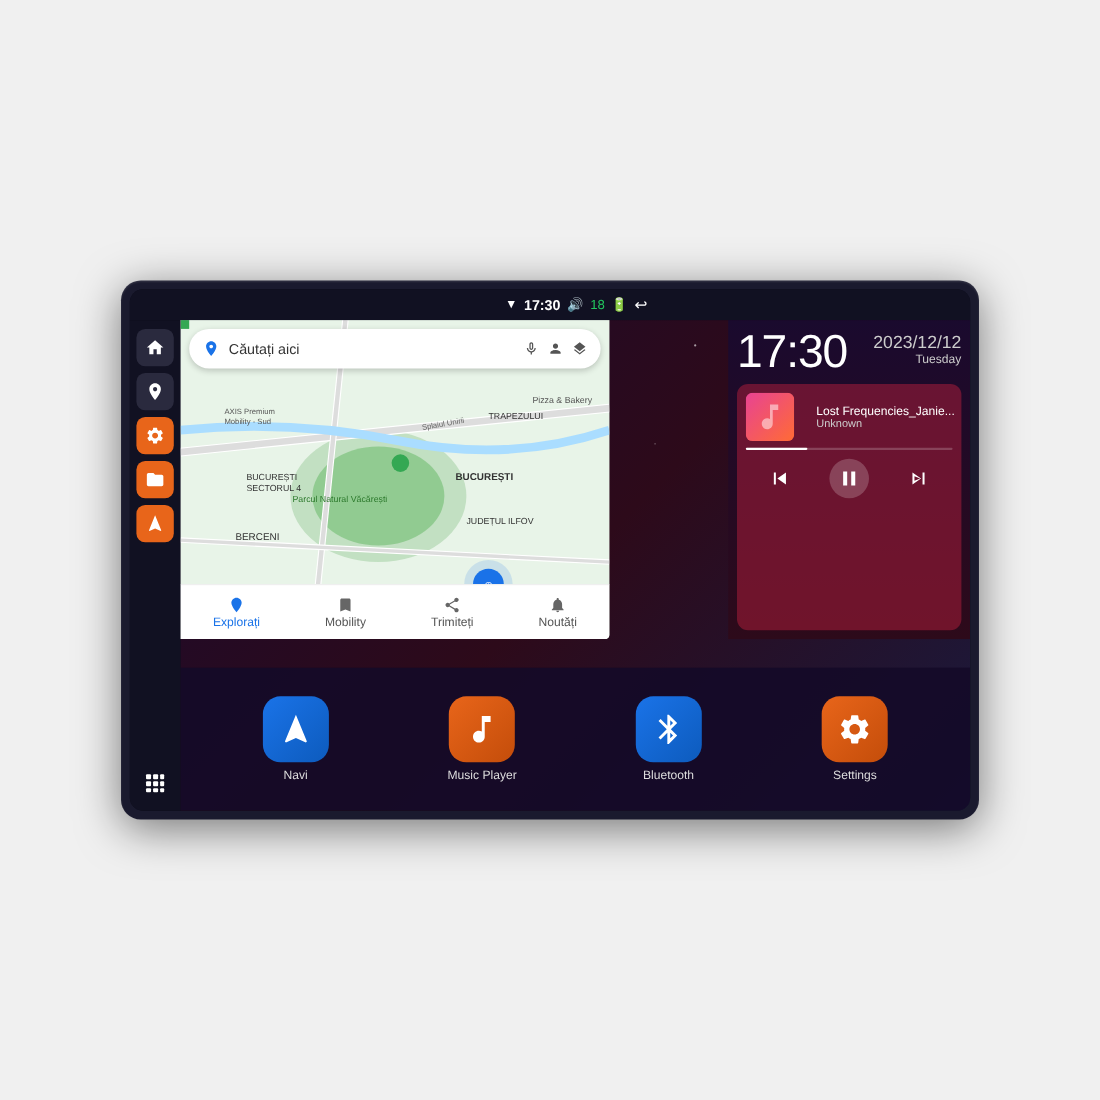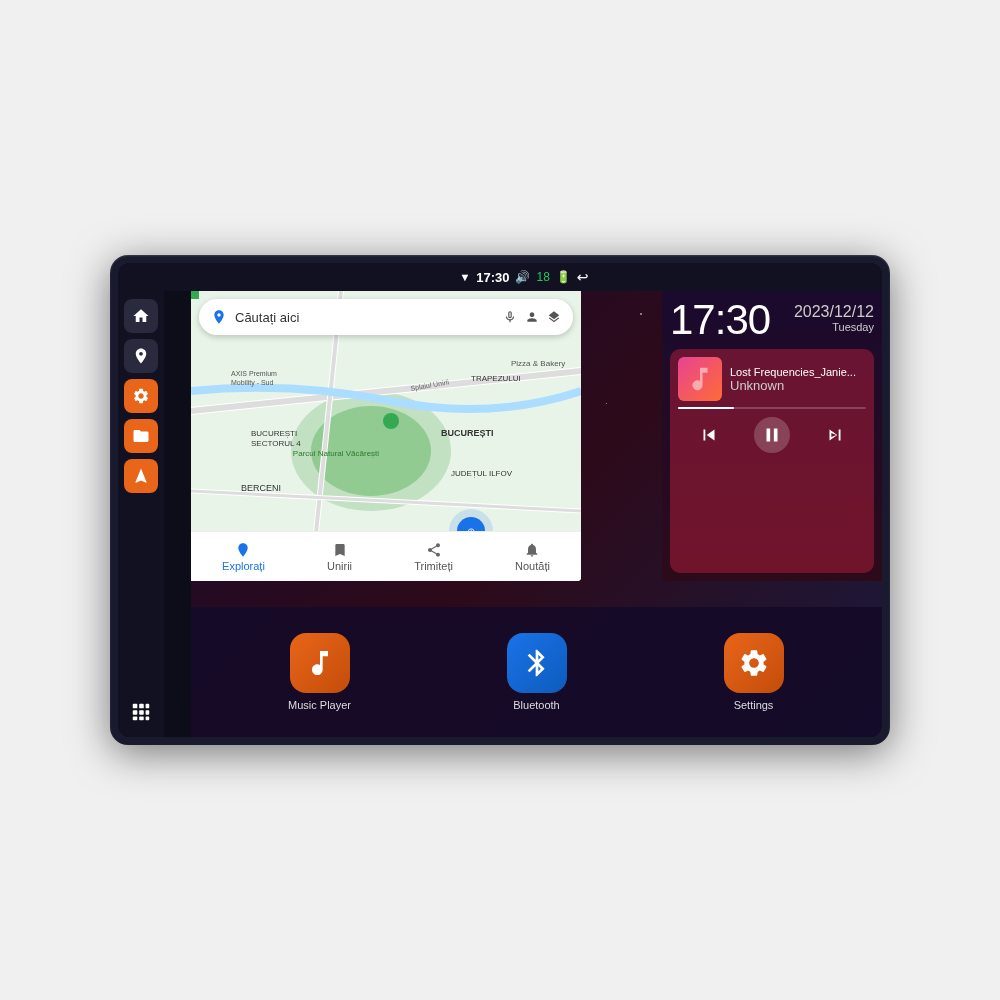--- a/index.html
+++ b/index.html
@@ -115,21 +115,20 @@
       cursor: pointer;
     }
 
     
     .center-content {
       flex: 1;
       display: flex;
       flex-direction: column;
       background: linear-gradient(135deg, #1a0a2e 0%, #2d0a1a 50%, #1a1a3e 100%);
       position: relative;
-      margin-left: 27px;
     }
 
     
     .map-container {
       position: absolute;
       top: 0;
       left: 0;
       width: 390px;
       height: 290px;
       background: #e8f4e8;
@@ -242,21 +241,21 @@
     .music-widget {
       background: rgba(180, 30, 60, 0.5);
       border-radius: 10px;
       padding: 8px;
       flex: 1;
     }
 
     .music-track-info {
       display: flex;
       align-items: center;
-      gap: 8px;
+      gap: 20px;
       margin-bottom: 6px;
     }
 
     .music-album-art {
       width: 44px;
       height: 44px;
       border-radius: 6px;
       background: linear-gradient(135deg, #ff6b6b, #ff4757);
       overflow: hidden;
       flex-shrink: 0;
@@ -278,21 +277,21 @@
       color: #fff;
       font-size: 11px;
       font-weight: 500;
       white-space: nowrap;
       overflow: hidden;
       text-overflow: ellipsis;
     }
 
     .music-artist {
       color: #ccc;
-      font-size: 13px;
+      font-size: 10px;
     }
 
     .music-progress {
       height: 2px;
       background: rgba(255,255,255,0.2);
       border-radius: 1px;
       margin-bottom: 8px;
     }
 
     .music-progress-fill {
@@ -530,21 +529,21 @@
             <div class="map-bottom-item active">
               <svg width="16" height="16" viewBox="0 0 24 24" fill="#1a73e8">
                   <path d="M12 2C8.13 2 5 5.13 5 9c0 5.25 7 13 7 13s7-7.75 7-13c0-3.87-3.13-7-7-7z"></path>
                 </svg>
               <span>Explorați</span>
             </div>
             <div class="map-bottom-item">
               <svg width="16" height="16" viewBox="0 0 24 24" fill="#666">
                   <path d="M17 3H7c-1.1 0-2 .9-2 2v16l7-3 7 3V5c0-1.1-.9-2-2-2z"></path>
                 </svg>
-              <span>Unirii</span>
+              <span>Mobility</span>
             </div>
             <div class="map-bottom-item">
               <svg width="16" height="16" viewBox="0 0 24 24" fill="#666">
                   <path d="M18 16.08c-.76 0-1.44.3-1.96.77L8.91 12.7c.05-.23.09-.46.09-.7s-.04-.47-.09-.7l7.05-4.11c.54.5 1.25.81 2.04.81 1.66 0 3-1.34 3-3s-1.34-3-3-3-3 1.34-3 3c0 .24.04.47.09.7L8.04 9.81C7.5 9.31 6.79 9 6 9c-1.66 0-3 1.34-3 3s1.34 3 3 3c.79 0 1.5-.31 2.04-.81l7.12 4.16c-.05.21-.08.43-.08.65 0 1.61 1.31 2.92 2.92 2.92 1.61 0 2.92-1.31 2.92-2.92s-1.31-2.92-2.92-2.92z"></path>
                 </svg>
               <span>Trimiteți</span>
             </div>
             <div class="map-bottom-item">
               <svg width="16" height="16" viewBox="0 0 24 24" fill="#666">
                   <path d="M12 22c1.1 0 2-.9 2-2h-4c0 1.1.9 2 2 2zm6-6v-5c0-3.07-1.64-5.64-4.5-6.32V4c0-.83-.67-1.5-1.5-1.5s-1.5.67-1.5 1.5v.68C7.63 5.36 6 7.92 6 11v5l-2 2v1h16v-1l-2-2z"></path>
@@ -595,20 +594,28 @@
                 <svg width="22" height="22" viewBox="0 0 24 24" fill="white">
                     <path d="M6 18l8.5-6L6 6v12zm2-8.14 5.64 2.14L8 14.14V9.86zM16 6h2v12h-2z"></path>
                   </svg>
               </div>
             </div>
           </div>
         </div>
 
         <div class="app-dock">
 
+          <div class="app-icon-wrapper">
+            <div class="app-icon navi">
+              <svg viewBox="0 0 24 24" fill="white">
+                  <path d="M12 2L4.5 20.29l.71.71L12 18l6.79 3 .71-.71z"></path>
+                </svg>
+            </div>
+            <span class="app-label">Navi</span>
+          </div>
 
           <div class="app-icon-wrapper">
             <div class="app-icon music">
               <svg viewBox="0 0 24 24" fill="white">
                   <path d="M12 3v10.55c-.59-.34-1.27-.55-2-.55-2.21 0-4 1.79-4 4s1.79 4 4 4 4-1.79 4-4V7h4V3h-6z"></path>
                 </svg>
             </div>
             <span class="app-label">Music Player</span>
           </div>
 

